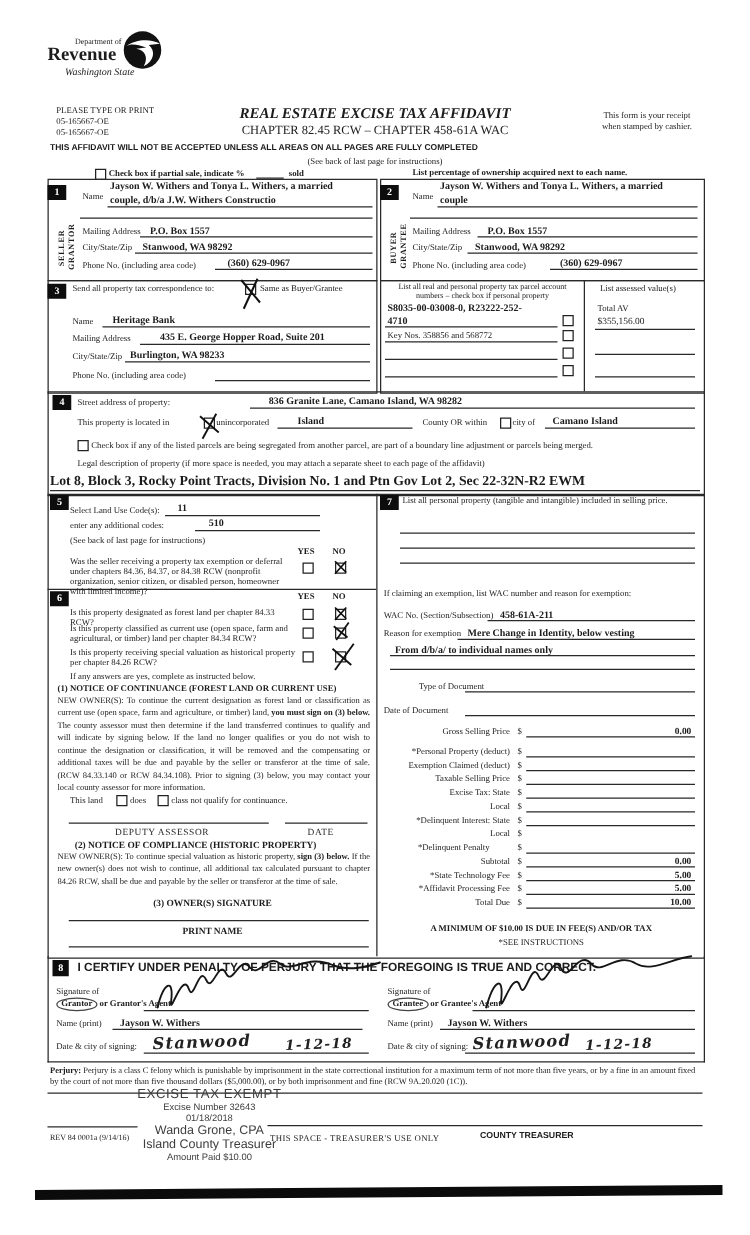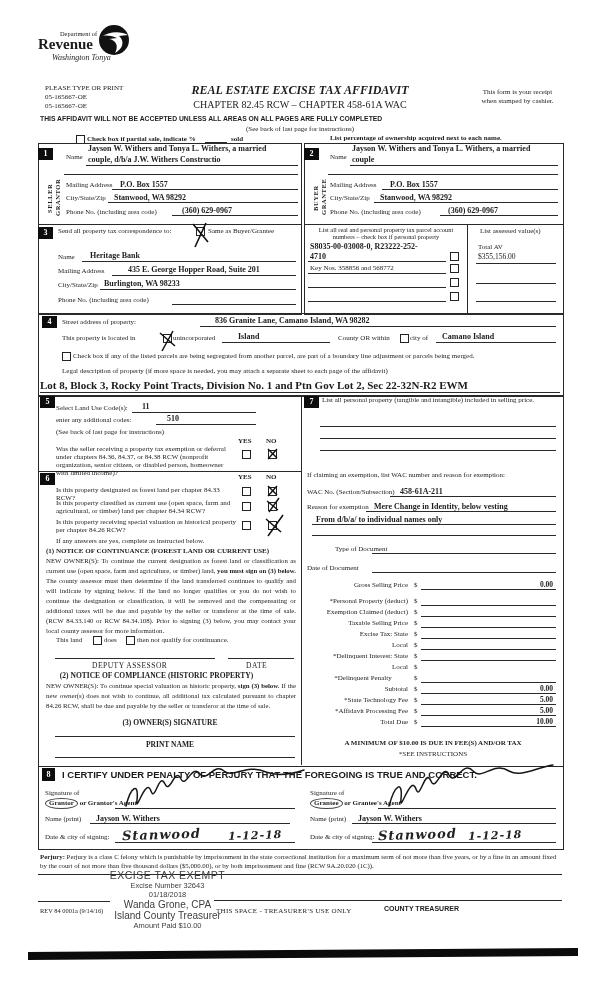--- a/index.html
+++ b/index.html
@@ -24,21 +24,21 @@
   .money-val{position:absolute;width:125px;text-align:right;font-size:7.5px;font-weight:bold;}
   svg{position:absolute;overflow:visible;}
 </style>
 </head>
 <body>
 
 <div class="page">
 
   <div class="a t6" style="left:60px;top:30px;">Department of</div>
   <div class="a b" style="left:38px;top:36px;font-size:15px;">Revenue</div>
-  <div class="a i" style="left:52px;top:53px;font-size:8px;">Washington Tonya</div>
+  <div class="a i" style="left:52px;top:53px;font-size:8px;">Washington State</div>
   <svg style="left:97px;top:23px;" width="34" height="34" viewBox="0 0 34 34">
     <circle cx="17" cy="17" r="15" fill="#111"></circle>
     <path d="M4,14 C12,8 24,8 31,12 L22,13 C28,18 26,26 18,30 C22,23 19,17 12,16 L20,15 C12,12 7,12 4,14 Z" fill="#fff"></path>
   </svg>
 
   <div class="a t7" style="left:45px;top:84px;">PLEASE TYPE OR PRINT</div>
   <div class="a t7" style="left:45px;top:93px;">05-165667-OE</div>
   <div class="a t7" style="left:45px;top:102px;">05-165667-OE</div>
 
   <div class="a b i c" style="left:150px;top:83px;width:300px;font-size:12px;">REAL ESTATE EXCISE TAX AFFIDAVIT</div>
@@ -219,21 +219,21 @@
 
   <div class="a b t7" style="left:46px;top:547px;">(1) NOTICE OF CONTINUANCE (FOREST LAND OR CURRENT USE)</div>
   <div class="a" style="left:46px;top:556px;width:250px;font-size:6.8px;line-height:10px;text-align:justify;">
     <span>NEW OWNER(S): To continue the current designation as forest land or classification as current use (open space, farm and agriculture, or timber) land, </span><span class="b">you must sign on (3) below.</span><span>  The county assessor must then determine if the land transferred continues to qualify and will indicate by signing below.  If the land no longer qualifies or you do not wish to continue the designation or classification, it will be removed and the compensating or additional taxes will be due and payable by the seller or transferor at the time of sale.  (RCW 84.33.140 or RCW 84.34.108). Prior to signing (3) below, you may contact your local county assessor for more information.</span>
   </div>
 
   <div class="a t7" style="left:56px;top:636px;">This land</div>
   <div class="cb" style="left:93px;top:636px;"></div>
   <div class="a t7" style="left:104px;top:636px;">does</div>
   <div class="cb" style="left:126px;top:636px;"></div>
-  <div class="a t7" style="left:137px;top:636px;">then not qualify for continuance.</div>
+  <div class="a t7" style="left:137px;top:636px;">class not qualify for continuance.</div>
 
   <div class="ln" style="left:55px;top:658px;width:160px;"></div>
   <div class="ln" style="left:228px;top:658px;width:66px;"></div>
   <div class="a t75" style="left:92px;top:661px;letter-spacing:.5px;">DEPUTY ASSESSOR</div>
   <div class="a t75" style="left:246px;top:661px;letter-spacing:.5px;">DATE</div>
 
   <div class="a b t75 c" style="left:40px;top:671px;width:233px;">(2) NOTICE OF COMPLIANCE (HISTORIC PROPERTY)</div>
   <div class="a" style="left:46px;top:681px;width:250px;font-size:6.8px;line-height:10px;text-align:justify;">
     <span>NEW OWNER(S):  To continue special valuation as historic property, </span><span class="b">sign (3) below.</span><span>  If the new owner(s) does not wish to continue, all additional tax calculated pursuant to chapter 84.26 RCW, shall be due and payable by the seller or transferor at the time of sale.</span>
   </div>

